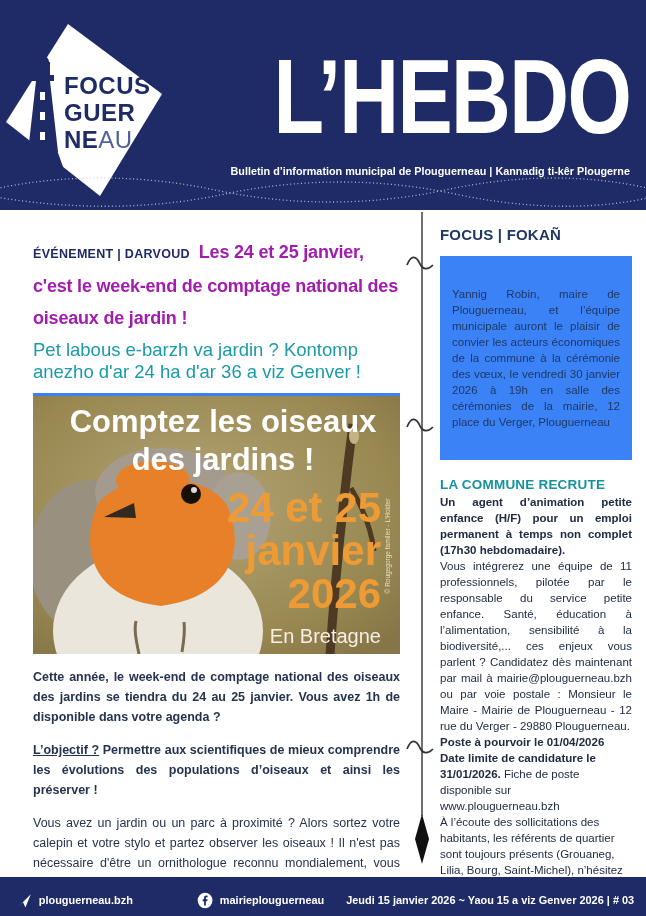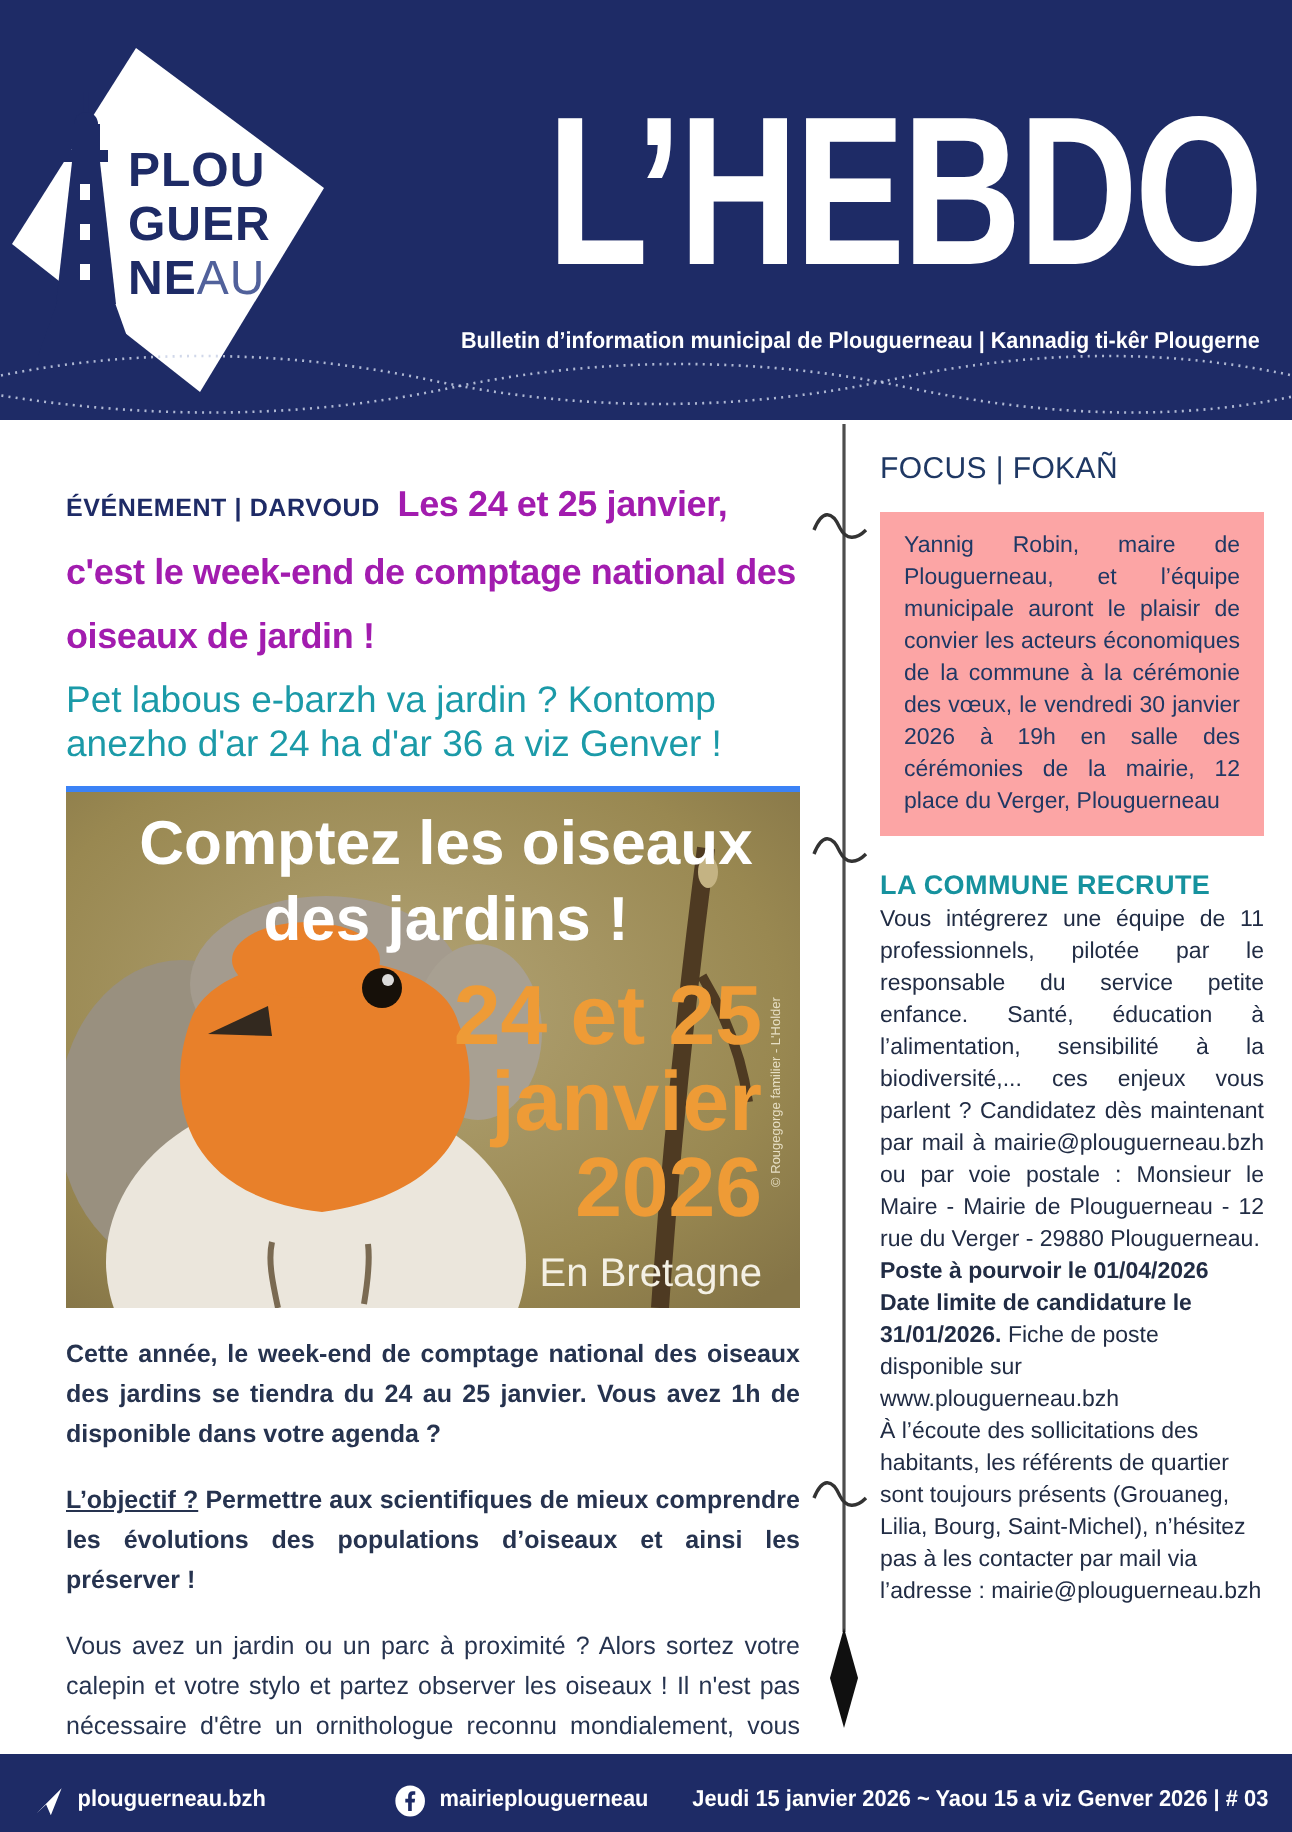--- a/index.html
+++ b/index.html
@@ -32,22 +32,22 @@
   .body-p{margin:13px 0 0 0;color:#26334f;font-size:12.5px;line-height:20px;
           text-align:justify;}
   .body-p.bold{font-weight:700;}
   .body-p .obj{text-decoration:underline;}
 
   
   .divider{position:absolute;left:404px;top:210px;}
 
   
   .right{position:absolute;left:440px;top:226px;width:192px;}
-  .focus-title{margin:0;color:#1f3864;font-size:15px;font-weight:400;letter-spacing:.2px;}
-  .focus-box{margin-top:13px;background:#fca5a5;padding:9px 12px;}
+  .focus-title{margin:0;color:#1f3864;font-size:15px;font-weight:700;letter-spacing:.2px;}
+  .focus-box{margin-top:13px;background:#3b82f6;padding:30px 12px;}
   .focus-box p{margin:0;color:#1f3864;font-size:11.5px;line-height:16px;text-align:justify;}
   .sec-title{margin:18px 0 2px 0;color:#16929e;font-size:13.5px;font-weight:700;
              letter-spacing:.2px;}
   .sec-title.first{margin-top:17px;}
   .right .rp{margin:0;color:#212c44;font-size:11.5px;line-height:16px;text-align:justify;}
   .right .rp.bold{font-weight:700;}
   .right .rp.noj{text-align:left;}
 
   
   .pagefoot{position:absolute;left:0;top:877px;width:646px;height:46px;background:#1e2b66;
@@ -74,21 +74,21 @@
           <rect x="30" y="38" width="14" height="13"></rect>
           <rect x="26" y="51" width="22" height="6"></rect>
           <polygon points="22,128 30,57 44,57 52,128"></polygon>
           <polygon points="13,154 23,126 51,126 61,154"></polygon>
           <rect x="34" y="68" width="5" height="8" fill="#ffffff"></rect>
           <rect x="34" y="88" width="5" height="8" fill="#ffffff"></rect>
           <rect x="34" y="108" width="5" height="8" fill="#ffffff"></rect>
         </g>
       </svg>
       <div class="logo-text">
-        <div>PLOU</div>
+        <div>FOCUS</div>
         <div>GUER</div>
         <div><span>NE</span><span class="au">AU</span></div>
       </div>
     </div>
 
     <div class="masthead-title">L’HEBDO</div>
     <div class="masthead-subtitle">Bulletin d’information municipal de Plouguerneau | Kannadig ti-kêr Plougerne</div>
 
     <svg class="waves" viewBox="0 0 646 46">
       <path d="M-10,26 C60,10 140,10 215,26 C290,42 370,42 445,26 C520,10 590,10 656,26" fill="none" stroke="#c9d1e6" stroke-width="1.3" stroke-dasharray="1 2.6" opacity=".85"></path>
@@ -158,20 +158,21 @@
     <path d="M18,604 L25,629 L18,654 L11,629 Z" fill="#101010"></path>
   </svg>
 
   <aside class="right">
     <h2 class="focus-title">FOCUS | FOKAÑ</h2>
     <div class="focus-box">
       <p>Yannig Robin, maire de Plouguerneau, et l’équipe municipale auront le plaisir de convier les acteurs économiques de la commune à la cérémonie des vœux, le vendredi 30 janvier 2026 à 19h en salle des cérémonies de la mairie, 12 place du Verger, Plouguerneau</p>
     </div>
 
     <h3 class="sec-title first">LA COMMUNE RECRUTE</h3>
+    <p class="rp bold">Un agent d’animation petite enfance (H/F) pour un emploi permanent à temps non complet (17h30 hebdomadaire).</p>
     <p class="rp">Vous intégrerez une équipe de 11 professionnels, pilotée par le responsable du service petite enfance. Santé, éducation à l’alimentation, sensibilité à la biodiversité,... ces enjeux vous parlent ? Candidatez dès maintenant par mail à mairie@plouguerneau.bzh  ou par voie postale : Monsieur le Maire - Mairie de Plouguerneau - 12 rue du Verger - 29880 Plouguerneau.</p>
     <p class="rp bold noj">Poste à pourvoir le 01/04/2026</p>
     <p class="rp noj"><span class="rp bold" style="font-weight:700;">Date limite de candidature le 31/01/2026.</span><span> Fiche de poste disponible sur www.plouguerneau.bzh</span></p>
 
     <p class="rp noj">À l’écoute des sollicitations des habitants, les référents de quartier sont toujours présents (Grouaneg, Lilia, Bourg, Saint-Michel), n’hésitez pas à les contacter par mail via l’adresse : mairie@plouguerneau.bzh</p>
   </aside>
 
   <footer class="pagefoot">
     <div class="f-item">
       <svg width="17" height="17" viewBox="0 0 24 24">

